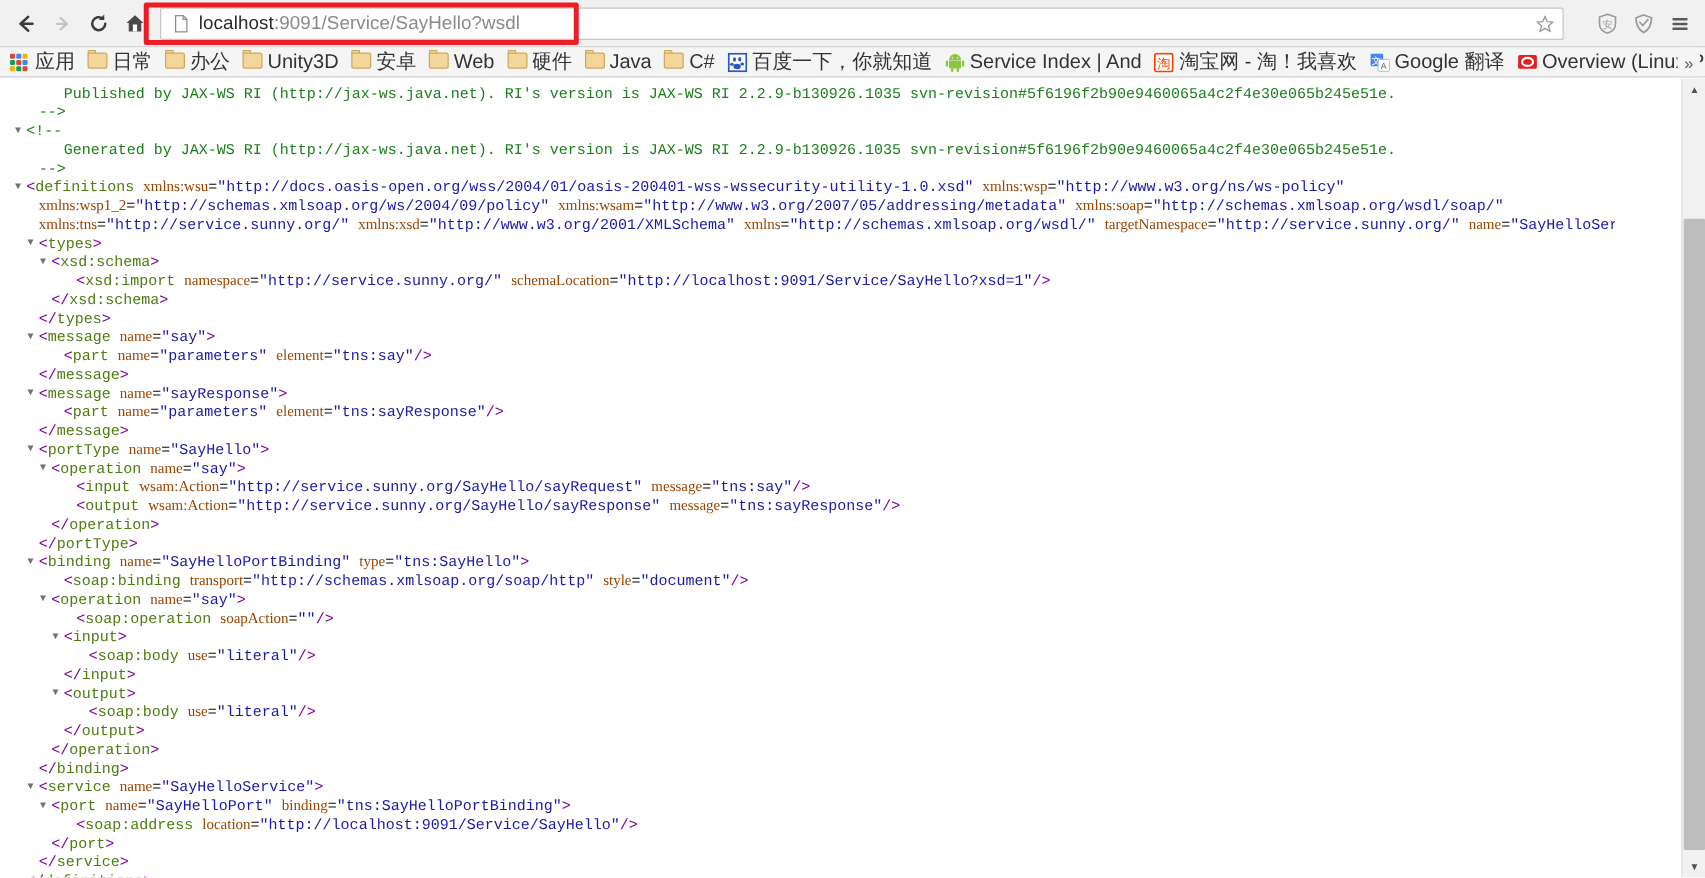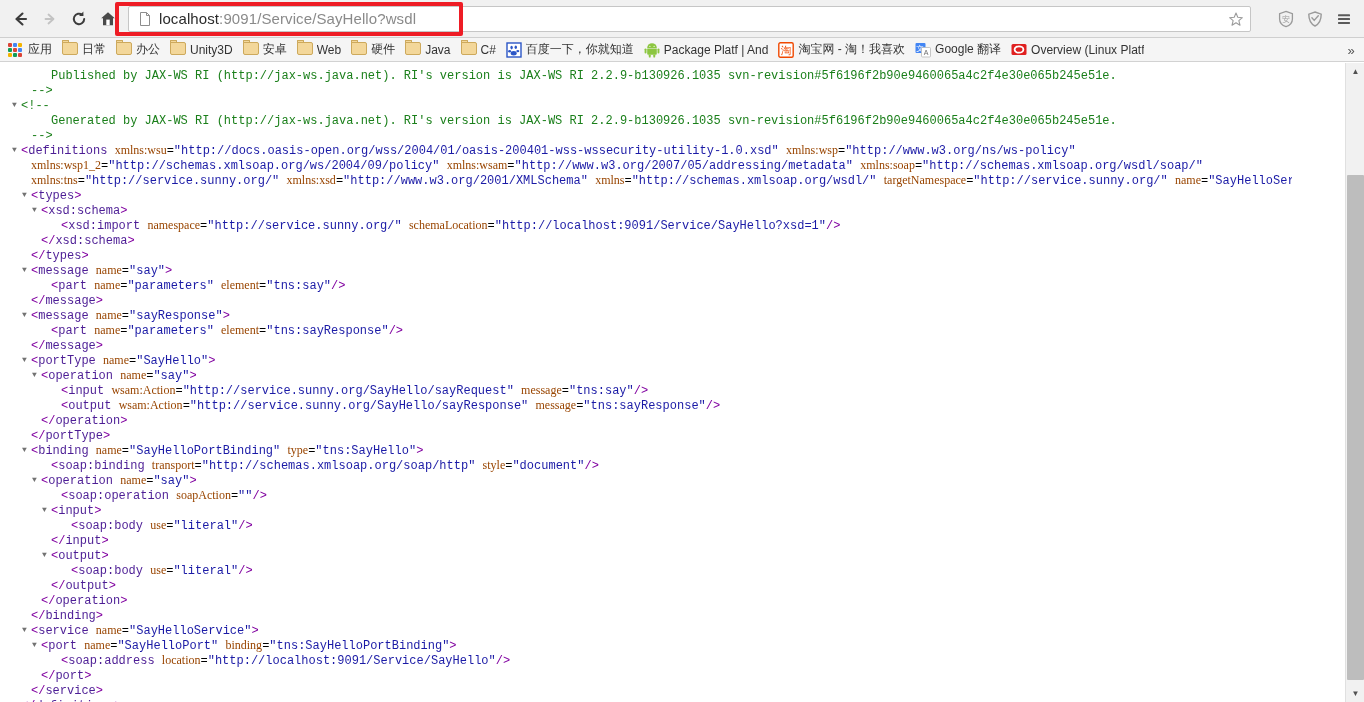--- a/index.html
+++ b/index.html
@@ -111,21 +111,21 @@
     max-width: 210px;
     overflow: hidden;
   }
   .bm .bmico {
     width: 16px; height: 16px;
     margin-right: 4px;
     flex: 0 0 auto;
     display: block;
   }
   .bm .bmlabel {
-    font-size: 12px;
+    font-size: 16px;
     color: #333;
     white-space: nowrap;
     overflow: hidden;
     text-overflow: clip;
     font-family: "Liberation Sans", sans-serif;
   }
   #bm-overflow {
     position: absolute;
     right: 4px; top: 0;
     height: 24px;
@@ -182,21 +182,21 @@
     font-size: 12px;
     line-height: 15px;
     white-space: pre;
     color: #000;
   }
   .ln { height: 15px; white-space: pre; }
 
   
   .cm  { color: #1a7f1a; }            
   .br  { color: #8000a0; }            
-  .tg  { color: #4c1d95; }            
+  .tg  { color: #4d7c0f; }            
   .at  { color: #994500; font-family: Liberation Serif, serif; }            
   .vl  { color: #1a1aa6; }            
   .eq  { color: #000000; }
 
   .tri {
     display: inline-block;
     width: 9px;
     color: #727272;
     font-size: 8px;
     vertical-align: 2px;
@@ -382,21 +382,21 @@
           <path d="M3.2 6.4 h9.6 v5.4 a0.9 0.9 0 0 1 -0.9 0.9 h-7.8 a0.9 0.9 0 0 1 -0.9 -0.9 Z" fill="#8cc640"></path>
           <path d="M3.2 6.0 a4.8 4.8 0 0 1 9.6 0 Z" fill="#8cc640"></path>
           <rect x="0.6" y="6.4" width="1.9" height="5" rx="0.95" fill="#8cc640"></rect>
           <rect x="13.5" y="6.4" width="1.9" height="5" rx="0.95" fill="#8cc640"></rect>
           <rect x="4.8" y="12.4" width="1.9" height="3.2" rx="0.95" fill="#8cc640"></rect>
           <rect x="9.3" y="12.4" width="1.9" height="3.2" rx="0.95" fill="#8cc640"></rect>
           <circle cx="5.9" cy="4.3" r="0.6" fill="#ffffff"></circle>
           <circle cx="10.1" cy="4.3" r="0.6" fill="#ffffff"></circle>
         </svg>
       </span>
-      <span class="bmlabel">Package Platf | And</span>
+      <span class="bmlabel">Service Index | And</span>
     </div>
 
     <div class="bm">
       <span class="bmico">
         <svg width="16" height="16" viewBox="0 0 16 16">
           <rect x="0.8" y="0.8" width="14.4" height="14.4" rx="1.5" fill="#ffffff" stroke="#f04800" stroke-width="1.4"></rect>
           <text x="8" y="12" font-size="10.5" fill="#f04800" text-anchor="middle" font-family="Liberation Sans, sans-serif">淘</text>
         </svg>
       </span>
       <span class="bmlabel">淘宝网 - 淘！我喜欢</span>

